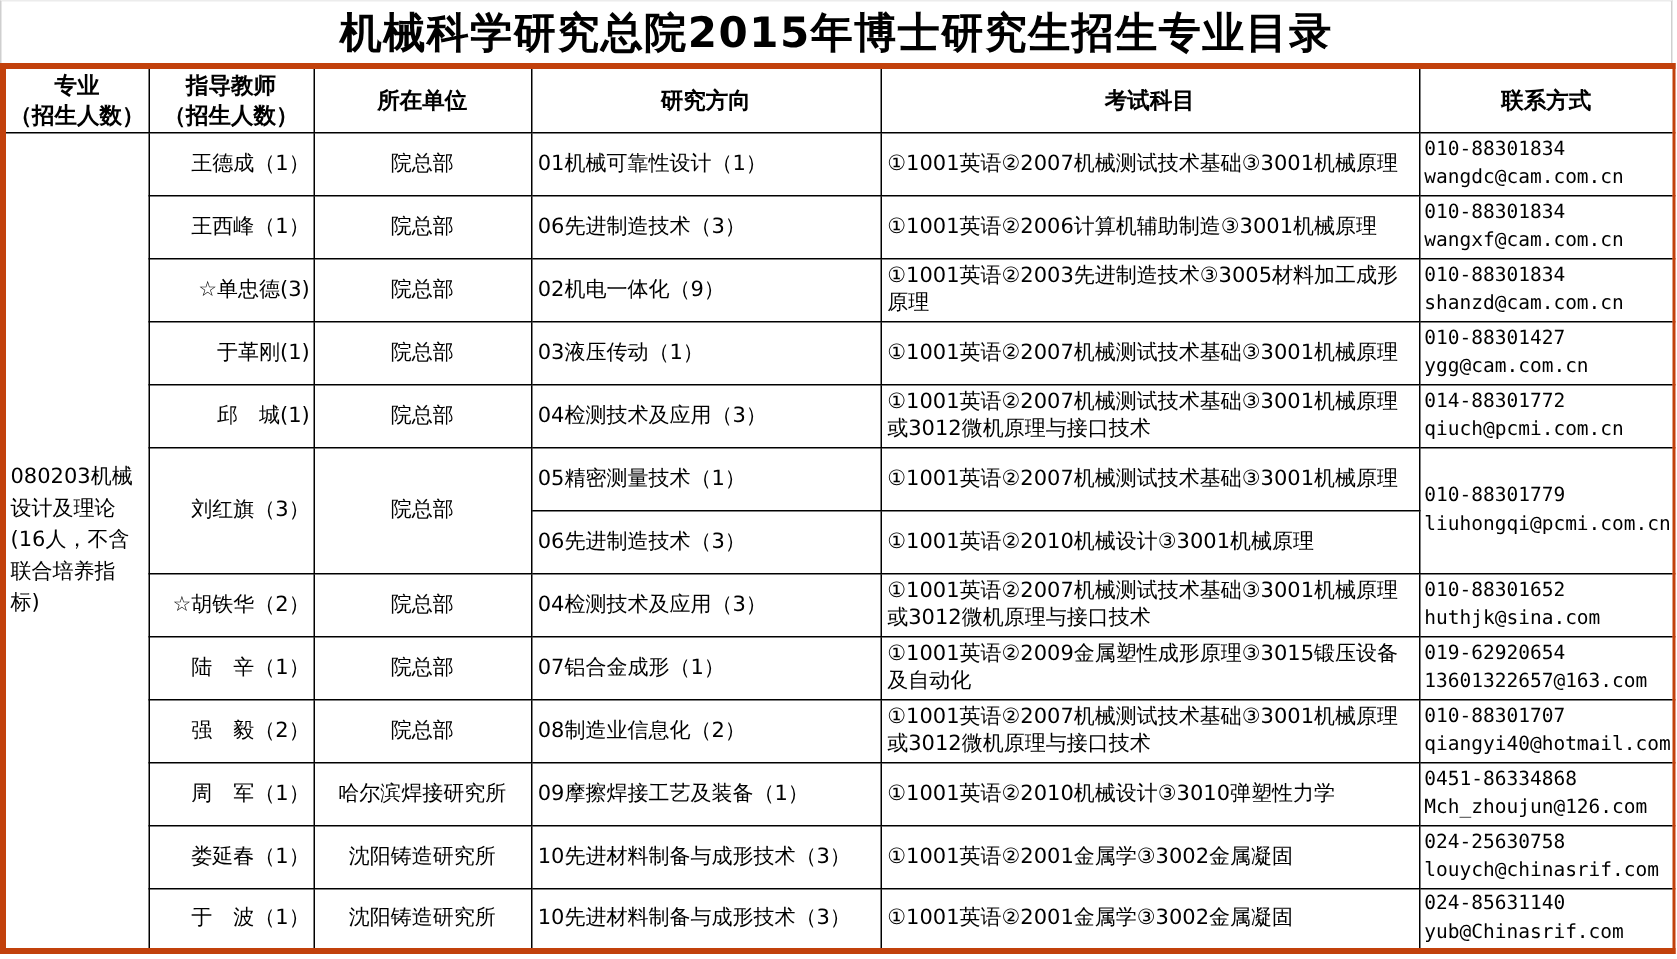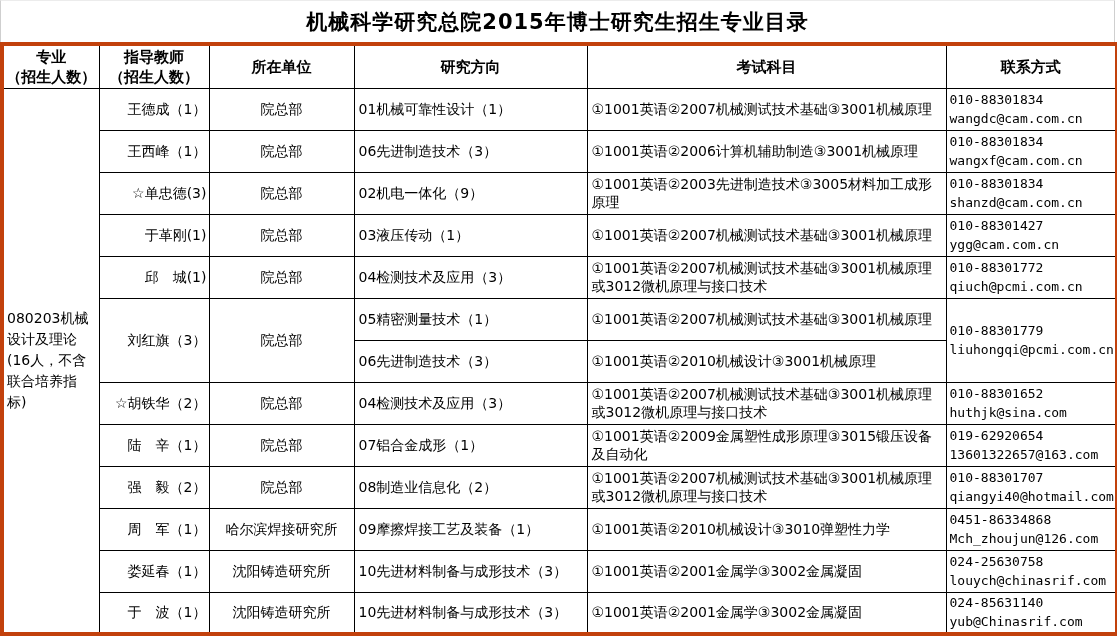--- a/index.html
+++ b/index.html
@@ -17,21 +17,21 @@
   }
   .title-row {
     width: 1113px;
     height: 41px;
     border-left: 1px solid #cfcfcf;
     border-right: 1px solid #cfcfcf;
     border-top: 1px solid #ececec;
     display: flex;
     align-items: center;
     justify-content: center;
-    font-size: 21px;
+    font-size: 28px;
     font-weight: bold;
     letter-spacing: 1px;
   }
   table.catalog {
     border-collapse: collapse;
     table-layout: fixed;
     width: 1115px;
     border: 4px solid #c2410c;
   }
   table.catalog th, table.catalog td {
@@ -143,21 +143,21 @@
           <td class="col-direction">03液压传动（1）</td>
           <td class="col-subjects">①1001英语②2007机械测试技术基础③3001机械原理</td>
           <td class="col-contact">010-88301427
 ygg@cam.com.cn</td>
         </tr>
         <tr>
           <td class="col-advisor">邱　城(1)</td>
           <td class="col-unit">院总部</td>
           <td class="col-direction">04检测技术及应用（3）</td>
           <td class="col-subjects">①1001英语②2007机械测试技术基础③3001机械原理或3012微机原理与接口技术</td>
-          <td class="col-contact">010-88301772
+          <td class="col-contact">014-88301772
 qiuch@pcmi.com.cn</td>
         </tr>
         <tr>
           <td rowspan="2" class="col-advisor">刘红旗（3）</td>
           <td rowspan="2" class="col-unit">院总部</td>
           <td class="col-direction">05精密测量技术（1）</td>
           <td class="col-subjects">①1001英语②2007机械测试技术基础③3001机械原理</td>
           <td rowspan="2" class="col-contact">010-88301779
 liuhongqi@pcmi.com.cn</td>
         </tr>

